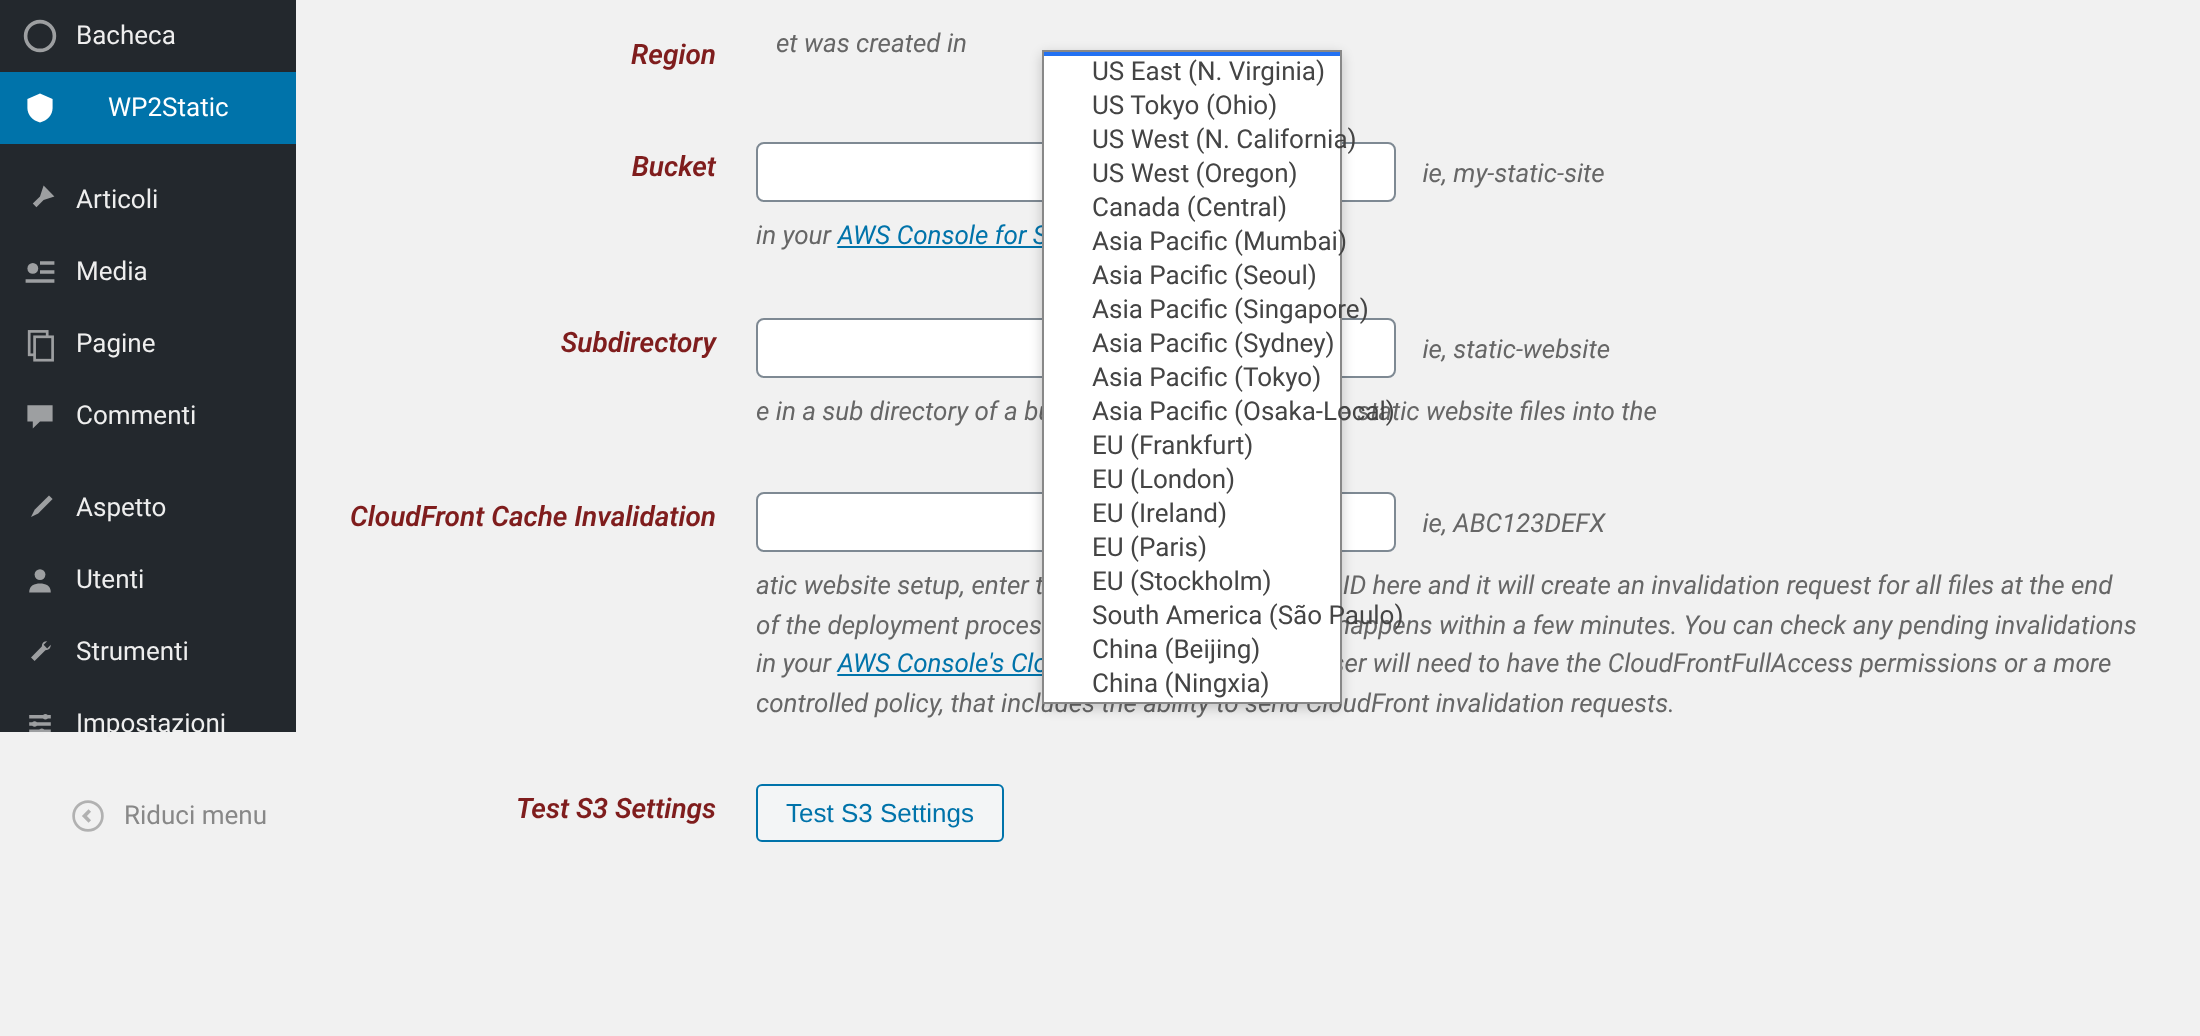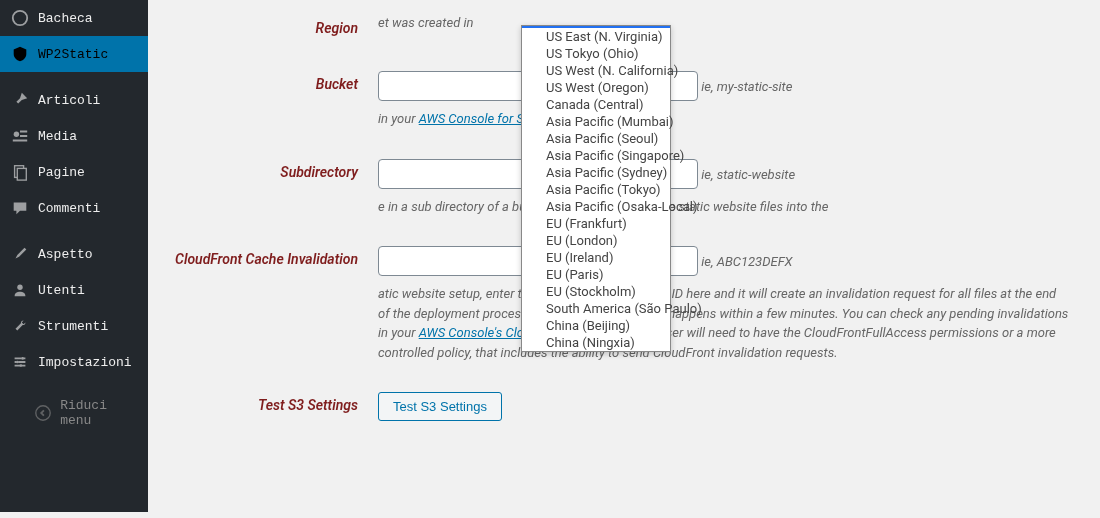--- a/index.html
+++ b/index.html
@@ -1,31 +1,31 @@
 <!DOCTYPE html>
 <html><head>
   <meta charset="utf-8">
   <style>
     * { box-sizing: border-box; margin: 0; padding: 0; }
     body { font-family: -apple-system, BlinkMacSystemFont, "Segoe UI", Roboto, sans-serif; font-size: 13px; background: #f1f1f1; color: #444; width: 1100px; height: 518px; overflow: hidden; }
-    .sidebar { position: absolute; left: 0; top: 0; width: 148px; height: 512px; background: #23282d; color: #eee; font-family: Liberation Mono, monospace; }
+    .sidebar { position: absolute; left: 0; top: 0; width: 148px; height: 366px; background: #23282d; color: #eee; }
     .sidebar-item { display: flex; align-items: center; padding: 8px 10px; color: #eee; cursor: pointer; }
-    .sidebar-item.active { background: #0073aa; color: #000000; position: relative; }
+    .sidebar-item.active { background: #0073aa; color: #ffffff; position: relative; gap: 16px; }
     .sidebar-item.active::after { content: ''; position: absolute; right: -8px; top: 50%; transform: translateY(-50%); border: 8px solid transparent; border-right-color: #f1f1f1; }
     .sidebar-item.dim { color: #888; margin-left: 24px; }
     .sidebar-item .icon { width: 20px; height: 20px; margin-right: 8px; display: flex; align-items: center; justify-content: center; opacity: 0.6; }
     .sidebar-item.active .icon { opacity: 1; }
     .sidebar-sep { height: 10px; }
     .main { position: absolute; left: 148px; top: 0; right: 0; bottom: 0; padding: 0 20px; }
     .form-table { width: 100%; border-collapse: collapse; }
     .form-table th { text-align: right; vertical-align: top; width: 200px; padding: 20px 10px 20px 0; font-weight: 600; color: #7f1d1d; font-size: 14px; font-style: italic; }
     .form-table td { vertical-align: top; padding: 15px 10px; }
     .text-input { width: 320px; height: 30px; border: 1px solid #7e8993; border-radius: 4px; padding: 0 8px; font-size: 14px; }
     .desc { color: #666; font-style: italic; font-size: 13px; line-height: 1.5; margin-top: 8px; }
-    .hint { color: #666; font-style: italic; font-size: 13px; }
+    .hint { color: #666; font-style: italic; margin-left: 10px; font-size: 13px; }
     .link { color: #0073aa; text-decoration: underline; cursor: pointer; }
     .button { display: inline-block; padding: 6px 14px; border: 1px solid #0073aa; color: #0073aa; background: #f3f5f6; border-radius: 3px; cursor: pointer; font-size: 13px; }
     .dropdown { position: absolute; left: 373px; top: 25px; width: 150px; background: #fff; border: 1px solid #888; box-shadow: 0 2px 6px rgba(0,0,0,0.2); z-index: 100; font-size: 13px; }
     .dropdown-option { padding: 1px 8px 1px 24px; cursor: pointer; white-space: nowrap; position: relative; }
     .dropdown-option.selected { background: #2271f2; color: #fff; }
     .dropdown-option.selected::before { content: '✓'; position: absolute; left: 6px; }
     .input-wrap { }
     svg { width: 18px; height: 18px; }
   </style>
 </head>

